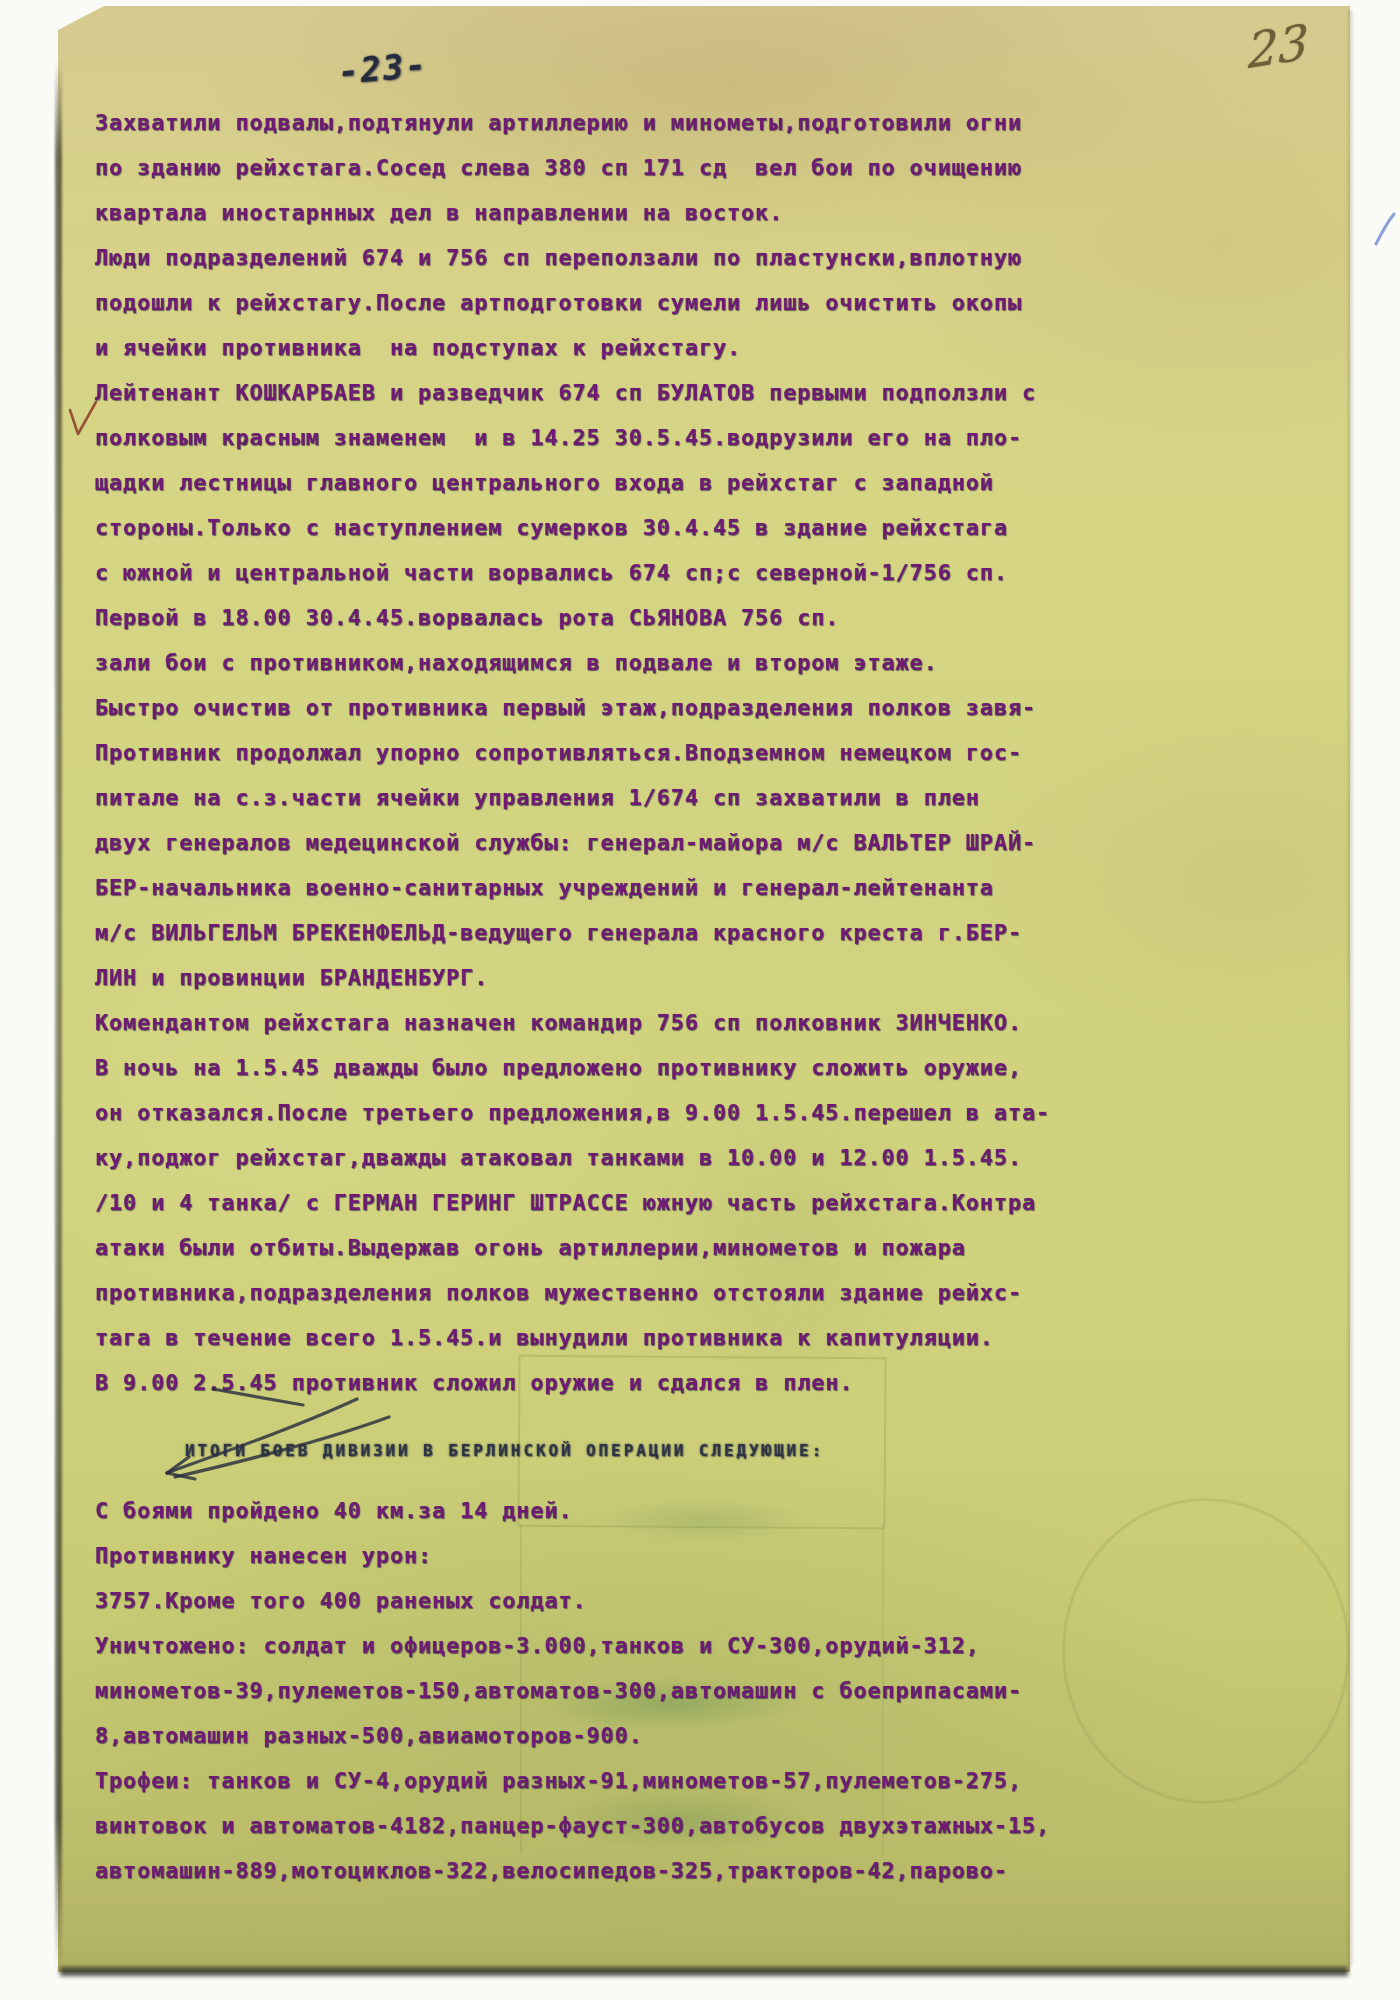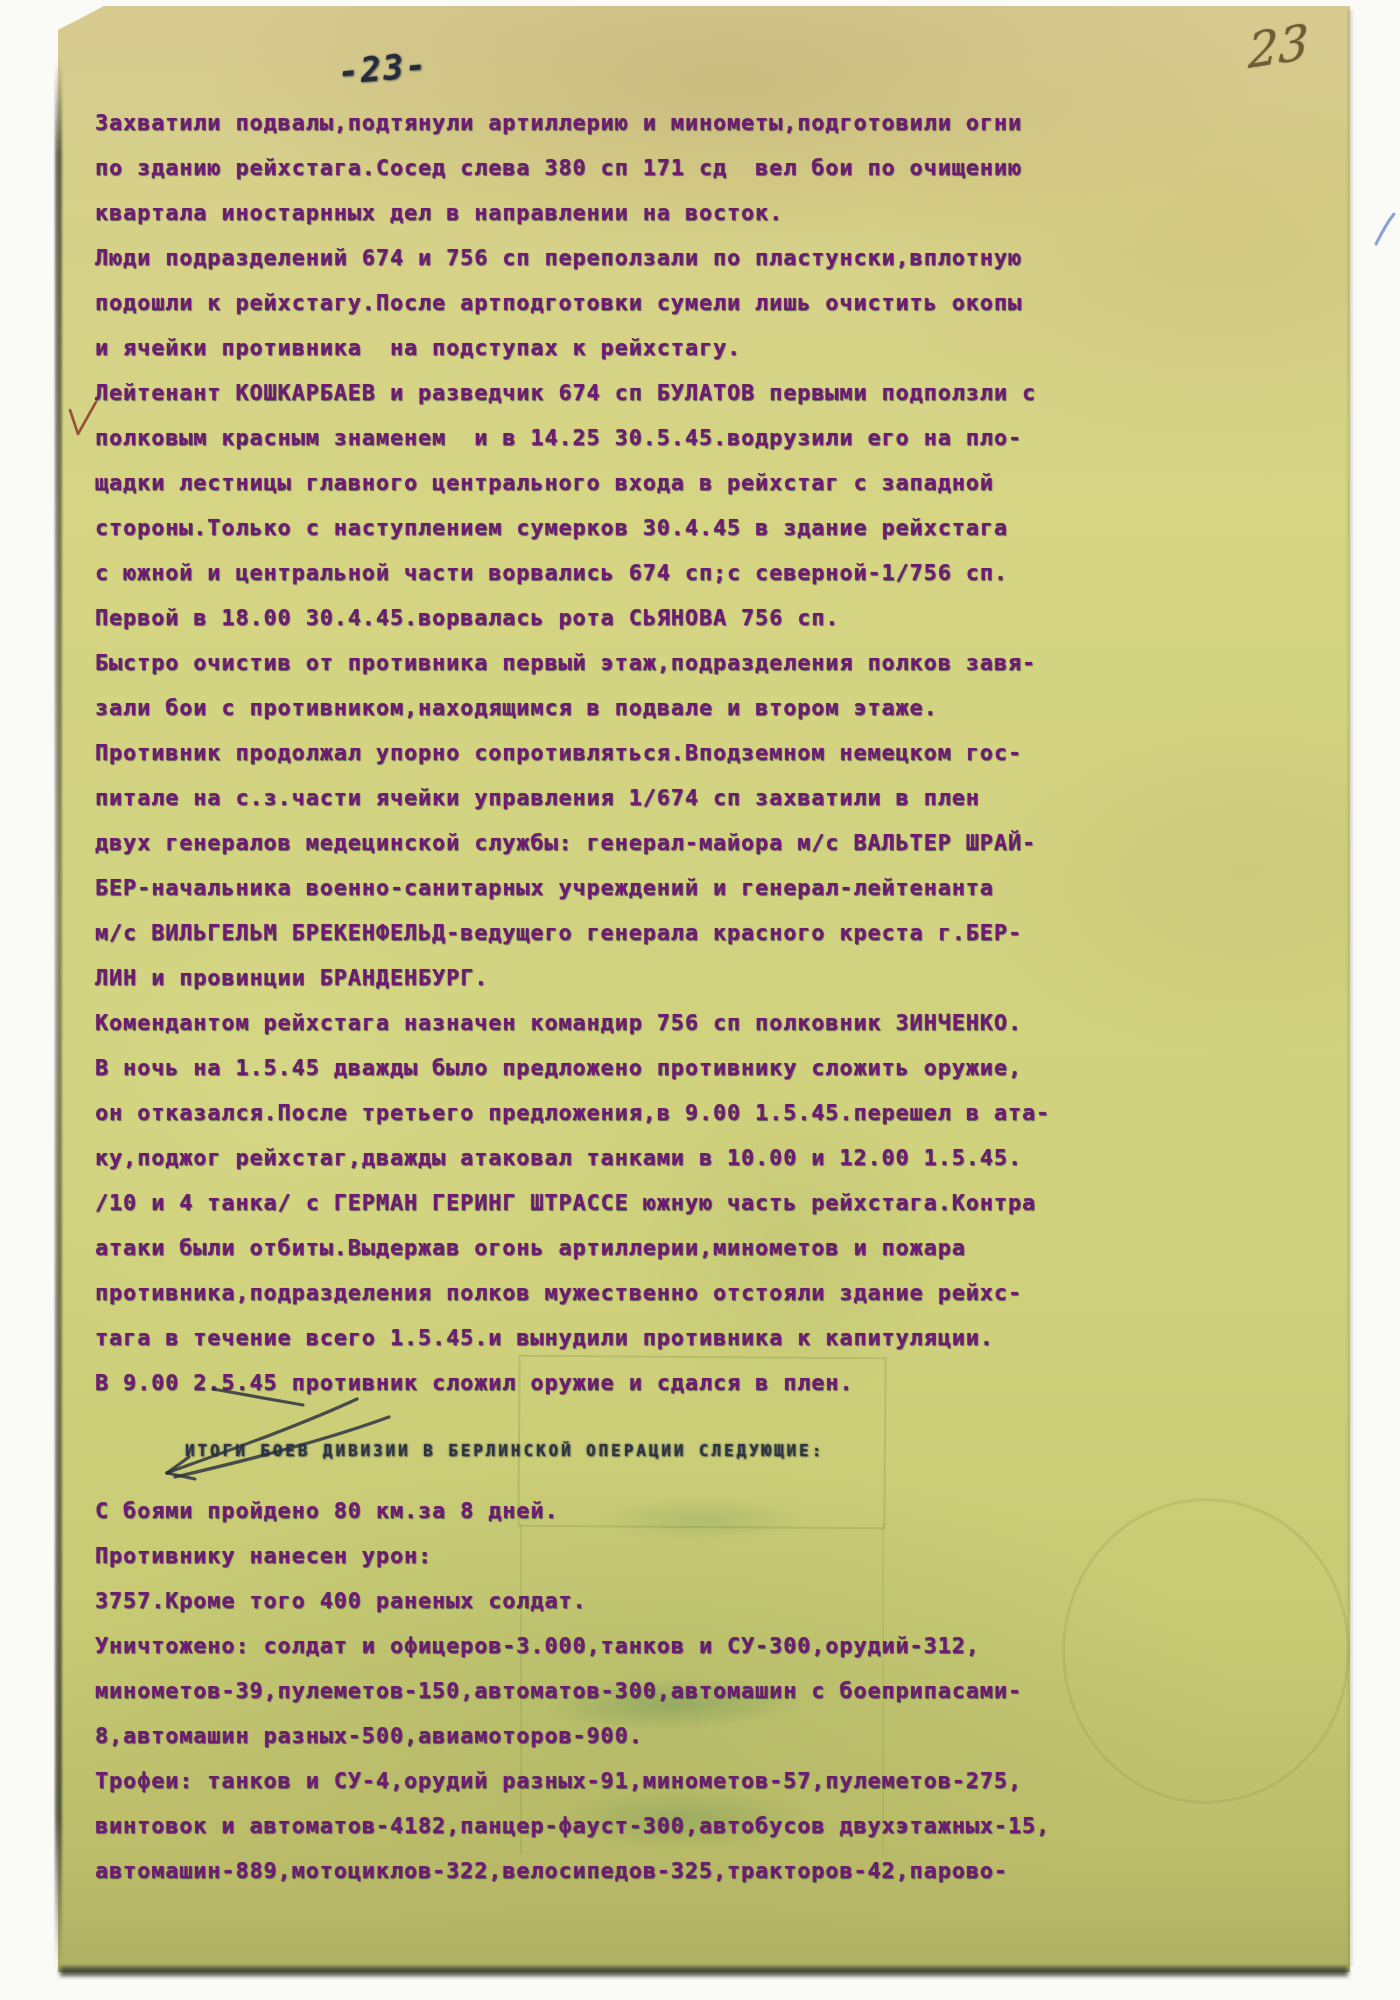--- a/index.html
+++ b/index.html
@@ -109,22 +109,22 @@
     <div class="line">квартала иностарнных дел в направлении на восток.</div>
     <div class="line">Люди подразделений 674 и 756 сп переползали по пластунски,вплотную</div>
     <div class="line">подошли к рейхстагу.После артподготовки сумели лишь очистить окопы</div>
     <div class="line">и ячейки противника  на подступах к рейхстагу.</div>
     <div class="line">Лейтенант КОШКАРБАЕВ и разведчик 674 сп БУЛАТОВ первыми подползли с</div>
     <div class="line">полковым красным знаменем  и в 14.25 30.5.45.водрузили его на пло-</div>
     <div class="line">щадки лестницы главного центрального входа в рейхстаг с западной</div>
     <div class="line">стороны.Только с наступлением сумерков 30.4.45 в здание рейхстага</div>
     <div class="line">с южной и центральной части ворвались 674 сп;с северной-1/756 сп.</div>
     <div class="line">Первой в 18.00 30.4.45.ворвалась рота СЬЯНОВА 756 сп.</div>
+    <div class="line">зали бои с противником,находящимся в подвале и втором этаже.</div>
     <div class="line">Быстро очистив от противника первый этаж,подразделения полков завя-</div>
-    <div class="line">зали бои с противником,находящимся в подвале и втором этаже.</div>
     <div class="line">Противник продолжал упорно сопротивляться.Вподземном немецком гос-</div>
     <div class="line">питале на с.з.части ячейки управления 1/674 сп захватили в плен</div>
     <div class="line">двух генералов медецинской службы: генерал-майора м/с ВАЛЬТЕР ШРАЙ-</div>
     <div class="line">БЕР-начальника военно-санитарных учреждений и генерал-лейтенанта</div>
     <div class="line">м/с ВИЛЬГЕЛЬМ БРЕКЕНФЕЛЬД-ведущего генерала красного креста г.БЕР-</div>
     <div class="line">ЛИН и провинции БРАНДЕНБУРГ.</div>
     <div class="line">Комендантом рейхстага назначен командир 756 сп полковник ЗИНЧЕНКО.</div>
     <div class="line">В ночь на 1.5.45 дважды было предложено противнику сложить оружие,</div>
     <div class="line">он отказался.После третьего предложения,в 9.00 1.5.45.перешел в ата-</div>
     <div class="line">ку,поджог рейхстаг,дважды атаковал танками в 10.00 и 12.00 1.5.45.</div>
@@ -132,21 +132,21 @@
     <div class="line">атаки были отбиты.Выдержав огонь артиллерии,минометов и пожара</div>
     <div class="line">противника,подразделения полков мужественно отстояли здание рейхс-</div>
     <div class="line">тага в течение всего 1.5.45.и вынудили противника к капитуляции.</div>
     <div class="line">В 9.00 2.5.45 противник сложил оружие и сдался в плен.</div>
   </div>
 
 <div class="heading">ИТОГИ БОЕВ ДИВИЗИИ В БЕРЛИНСКОЙ ОПЕРАЦИИ СЛЕДУЮЩИЕ:</div>
 
 <div class="text-block block2">
 
-<div class="line">С боями пройдено 80 км.за 8 дней.</div>
+<div class="line">С боями пройдено 40 км.за 14 дней.</div>
     <div class="line">Противнику нанесен урон:</div>
     <div class="line">3757.Кроме того 400 раненых солдат.</div>
     <div class="line">Уничтожено: солдат и офицеров-3.000,танков и СУ-300,орудий-312,</div>
     <div class="line">минометов-39,пулеметов-150,автоматов-300,автомашин с боеприпасами-</div>
     <div class="line">8,автомашин разных-500,авиамоторов-900.</div>
     <div class="line">Трофеи: танков и СУ-4,орудий разных-91,минометов-57,пулеметов-275,</div>
     <div class="line">винтовок и автоматов-4182,панцер-фауст-300,автобусов двухэтажных-15,</div>
     <div class="line">автомашин-889,мотоциклов-322,велосипедов-325,тракторов-42,парово-</div>
   </div>
 

